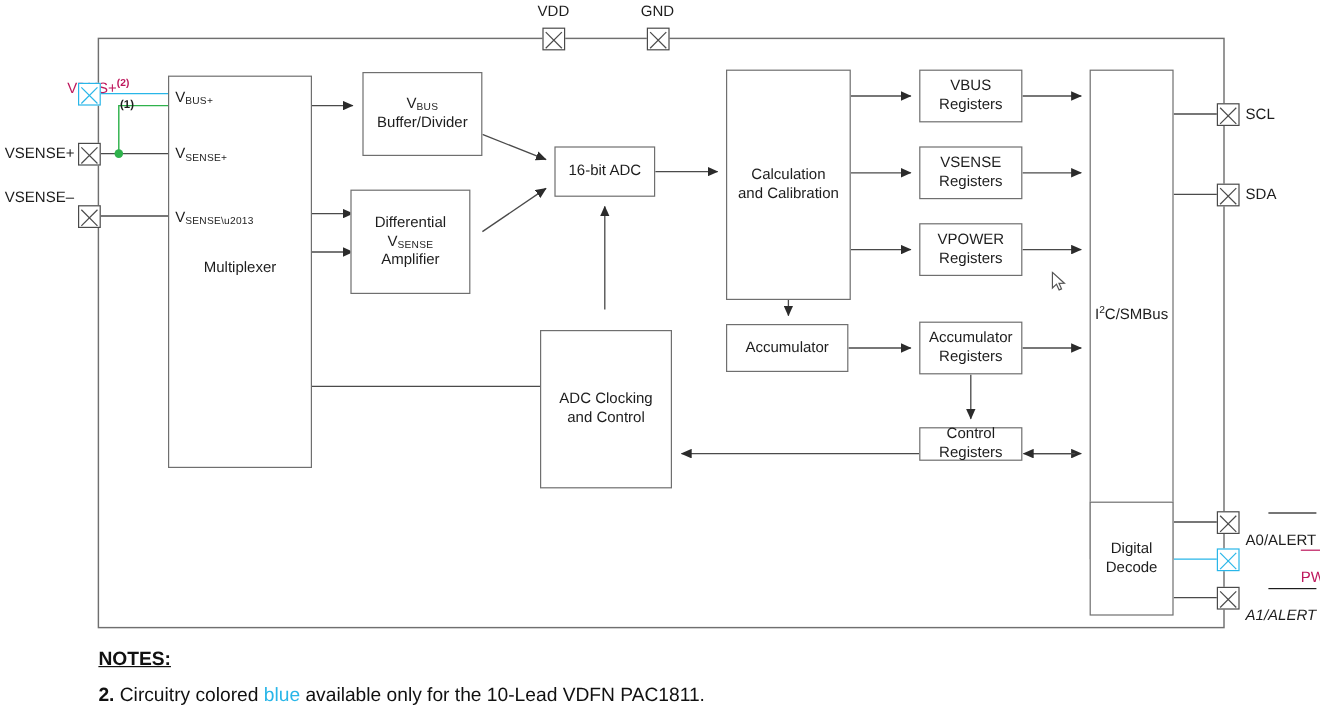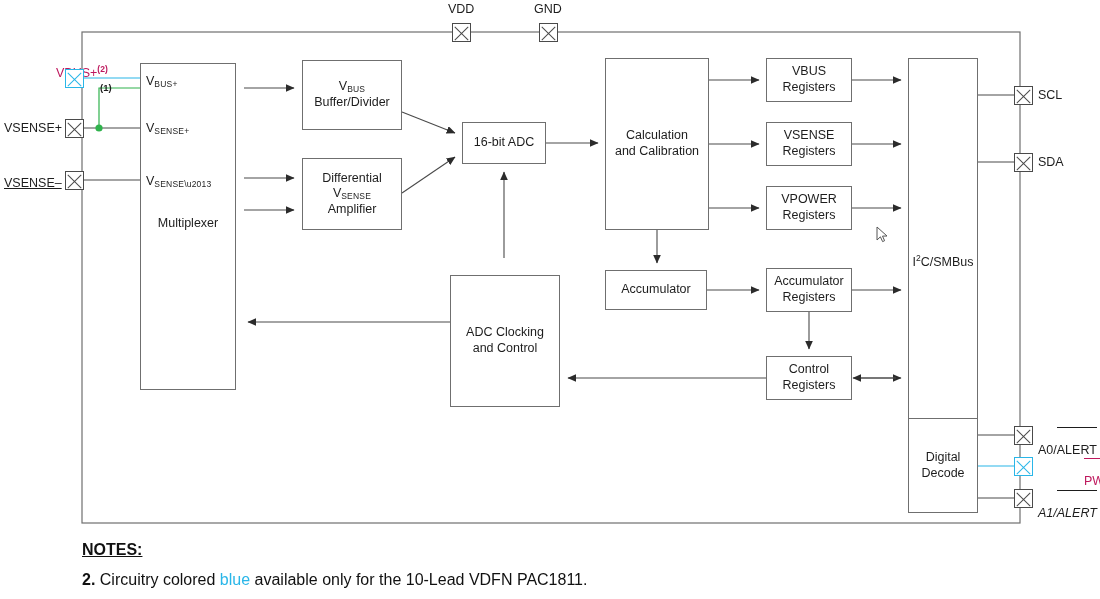--- a/index.html
+++ b/index.html
@@ -97,45 +97,45 @@
 
       <line x1="978" y1="95" x2="1018" y2="95"></line>
       <line x1="978" y1="162" x2="1018" y2="162"></line>
 
       <line x1="978" y1="435" x2="1018" y2="435"></line>
       <line x1="978" y1="466" x2="1018" y2="466" stroke="#29b6e8"></line>
       <line x1="978" y1="498" x2="1018" y2="498"></line>
     </g>
   </svg>
 
-  <div class="blk" style="left:140px;top:63px;width:96px;height:327px;align-items:flex-start;padding-top:152px;">
+  <div class="blk" style="left:140px;top:63px;width:120px;height:327px;align-items:flex-start;padding-top:152px;">
     <span>Multiplexer</span>
   </div>
 
   <div class="blk" style="left:302px;top:60px;width:100px;height:70px;">
     <span>
       V<sub>BUS</sub><br>Buffer/Divider
     </span>
   </div>
 
-  <div class="blk" style="left:302px;top:158px;width:100px;height:72px;">
+  <div class="blk" style="left:292px;top:158px;width:100px;height:87px;">
     <span>
       Differential<br>V<sub>SENSE</sub><br>Amplifier
     </span>
   </div>
 
   <div class="blk" style="left:462px;top:122px;width:84px;height:42px;">
     <span>16-bit ADC</span>
   </div>
 
   <div class="blk" style="left:450px;top:258px;width:110px;height:132px;margin-top:17px;">
     <span>ADC Clocking<br>and Control</span>
   </div>
 
-  <div class="blk" style="left:605px;top:58px;width:104px;height:172px;">
+  <div class="blk" style="left:605px;top:58px;width:104px;height:192px;">
     <span>Calculation<br>and Calibration</span>
   </div>
 
   <div class="blk" style="left:605px;top:270px;width:102px;height:40px;">
     <span>Accumulator</span>
   </div>
 
   <div class="blk" style="left:766px;top:58px;width:86px;height:44px;">
     <span>VBUS<br>Registers</span>
   </div>
@@ -145,21 +145,21 @@
   </div>
 
   <div class="blk" style="left:766px;top:186px;width:86px;height:44px;">
     <span>VPOWER<br>Registers</span>
   </div>
 
   <div class="blk" style="left:766px;top:268px;width:86px;height:44px;">
     <span>Accumulator<br>Registers</span>
   </div>
 
-  <div class="blk" style="left:766px;top:356px;width:86px;height:44px;">
+  <div class="blk" style="left:766px;top:356px;width:86px;height:28px;">
     <span>Control<br>Registers</span>
   </div>
 
   <div class="blk" style="left:908px;top:58px;width:70px;height:408px;">
     <span>I<sup style="font-weight:normal;">2</sup>C/SMBus</span>
   </div>
 
   <div class="blk" style="left:908px;top:418px;width:70px;height:95px;">
     <span>Digital<br>Decode</span>
   </div>
@@ -189,21 +189,21 @@
     <div class="d2"></div>
   </div>
 
   <span class="lbl" style="left:4px;top:121px;">VSENSE+</span>
   <div class="pin" style="left:65px;top:119px;">
     <div class="bx"></div>
     <div class="d1"></div>
     <div class="d2"></div>
   </div>
 
-  <span class="lbl" style="left:4px;top:176px;text-decoration:underline;">VSENSE–</span>
+  <span class="lbl" style="left:4px;top:157px;">VSENSE–</span>
   <div class="pin" style="left:65px;top:171px;">
     <div class="bx"></div>
     <div class="d1"></div>
     <div class="d2"></div>
   </div>
 
   <span class="lbl" style="left:100px;top:82px;font-size:9.5px;font-weight:bold;">(1)</span>
 
   <div class="pin" style="left:1014px;top:86px;">
     <div class="bx"></div>

